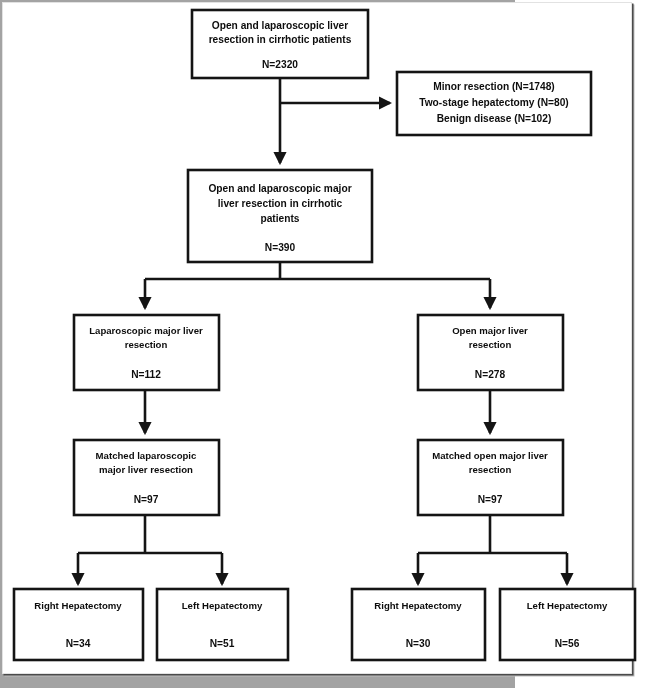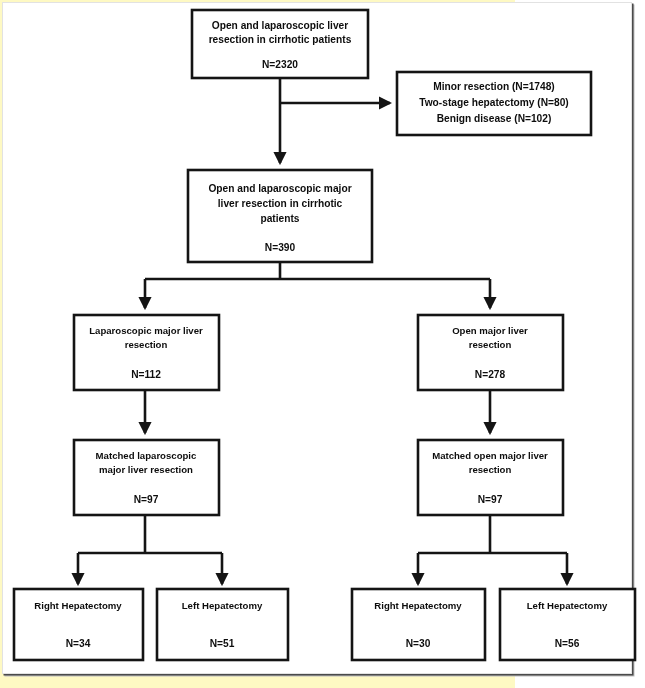--- a/index.html
+++ b/index.html
@@ -10,21 +10,21 @@
   body {
     width: 645px;
     height: 688px;
     font-family: "Liberation Sans", sans-serif;
     overflow: hidden;
   }
   #flowchart-page {
     position: relative;
     width: 515px;
     height: 688px;
-    background: #fef9c3;
+    background: #a3a3a3;
     box-sizing: border-box;
   }
   
   #page-frame {
     position: absolute;
     left: 2px;
     top: 2px;
     width: 630px;
     height: 672px;
     border: 1px solid #e2e2e2;

